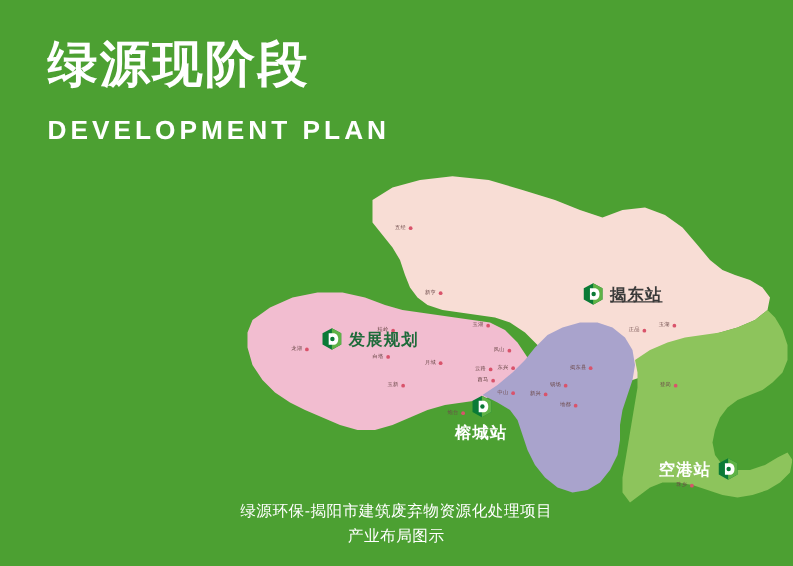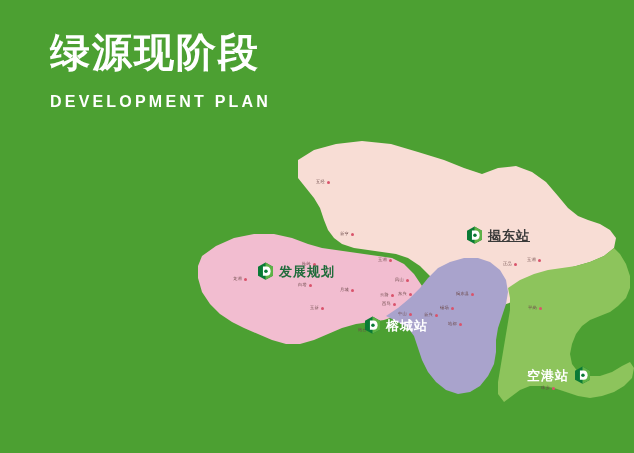--- a/index.html
+++ b/index.html
@@ -17,33 +17,32 @@
     font-family: "Liberation Sans", "DejaVu Sans", sans-serif;
   }
 
   
   .headline {
     position: absolute;
     left: 38px;
     top: 30px;
     width: 330px;
     z-index: 30;
-    margin-left: 12px;
   }
   .headline .line {
     color: #ffffff;
     font-size: 40px;
     font-weight: bold;
     line-height: 1.12;
     letter-spacing: 2px;
     white-space: nowrap;
   }
   .headline .subtitle {
     color: #ffffff;
-    font-size: 16px;
+    font-size: 21px;
     font-weight: bold;
     letter-spacing: 3.2px;
     margin-top: 18px;
     white-space: nowrap;
   }
 
   
   .map-wrap {
     position: absolute;
     left: 186px;
@@ -272,21 +271,21 @@
         <span class="logo">
           <svg width="17" height="18.36" viewBox="0 0 24 26">
             <path d="M12 0.8 L22.6 6.6 L22.6 19.4 L12 25.2 L1.4 19.4 L1.4 6.6 Z" fill="#0a7a36"></path>
             <path d="M12 0.8 L22.6 6.6 L22.6 19.4 L12 25.2 Z" fill="#5fb246"></path>
             <path d="M8.4 6.4 L8.4 19.6 L13.6 19.6 C17.1 19.6 19.2 17.1 19.2 13 C19.2 8.9 17.1 6.4 13.6 6.4 Z" fill="#ffffff"></path>
             <circle cx="12.6" cy="13" r="2.5" fill="#0a7a36"></circle>
           </svg>
         </span>
         <span class="station-label" style="color: rgb(30, 107, 58);">发展规划</span>
       </div>
-      <div class="station" style="left: 364px; top: 316px;">
+      <div class="station" style="left: 364px; top: 316px; flex-direction: column;">
         <span class="logo">
           <svg width="17" height="18.36" viewBox="0 0 24 26">
             <path d="M12 0.8 L22.6 6.6 L22.6 19.4 L12 25.2 L1.4 19.4 L1.4 6.6 Z" fill="#0a7a36"></path>
             <path d="M12 0.8 L22.6 6.6 L22.6 19.4 L12 25.2 Z" fill="#5fb246"></path>
             <path d="M8.4 6.4 L8.4 19.6 L13.6 19.6 C17.1 19.6 19.2 17.1 19.2 13 C19.2 8.9 17.1 6.4 13.6 6.4 Z" fill="#ffffff"></path>
             <circle cx="12.6" cy="13" r="2.5" fill="#0a7a36"></circle>
           </svg>
         </span>
         <span class="station-label" style="color: rgb(255, 255, 255);">榕城站</span>
       </div>
@@ -296,14 +295,18 @@
             <path d="M12 0.8 L22.6 6.6 L22.6 19.4 L12 25.2 L1.4 19.4 L1.4 6.6 Z" fill="#0a7a36"></path>
             <path d="M12 0.8 L22.6 6.6 L22.6 19.4 L12 25.2 Z" fill="#5fb246"></path>
             <path d="M8.4 6.4 L8.4 19.6 L13.6 19.6 C17.1 19.6 19.2 17.1 19.2 13 C19.2 8.9 17.1 6.4 13.6 6.4 Z" fill="#ffffff"></path>
             <circle cx="12.6" cy="13" r="2.5" fill="#0a7a36"></circle>
           </svg>
         </span>
         <span class="station-label" style="color: rgb(255, 255, 255);">空港站</span>
       </div>
     </div>
 
+  <div class="caption">
+    <div>绿源环保-揭阳市建筑废弃物资源化处理项目</div>
+    <div>产业布局图示</div>
+  </div>
 
 </div>
 
 </body></html>

